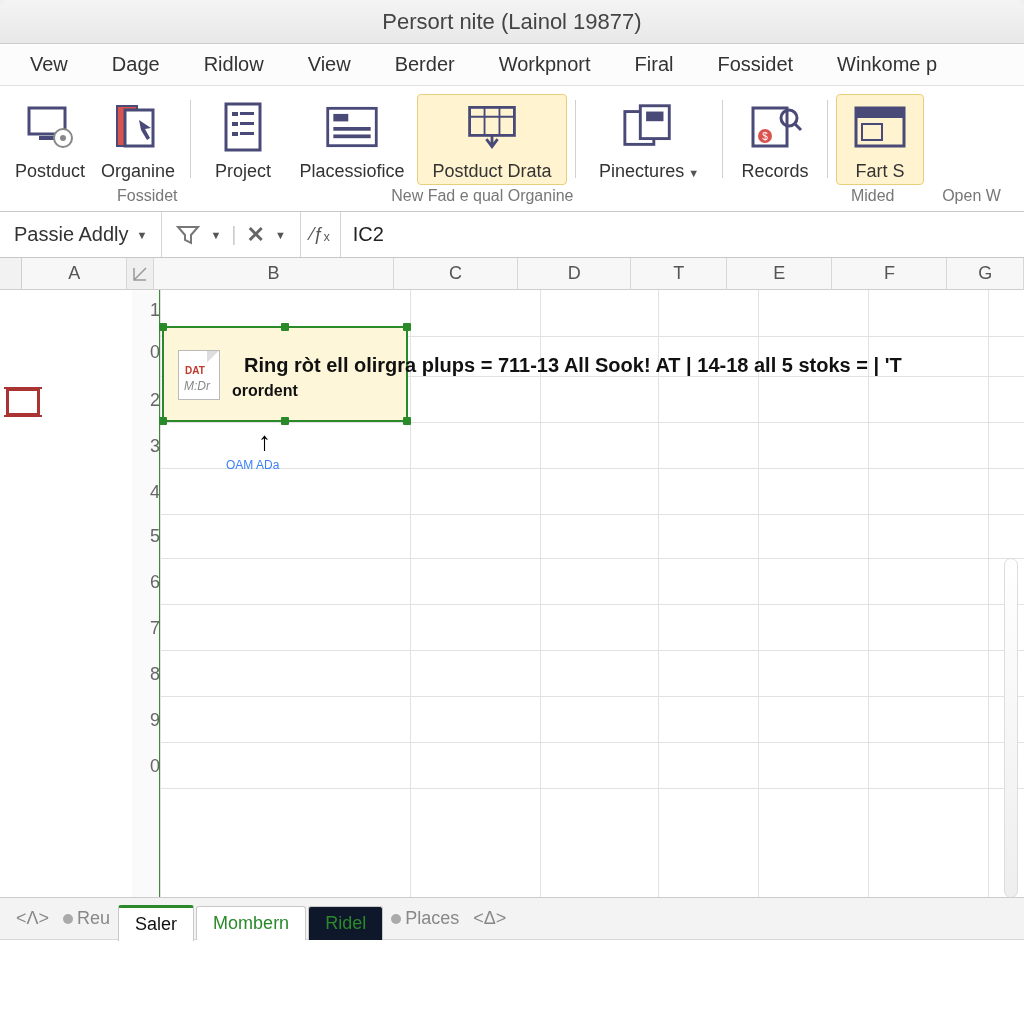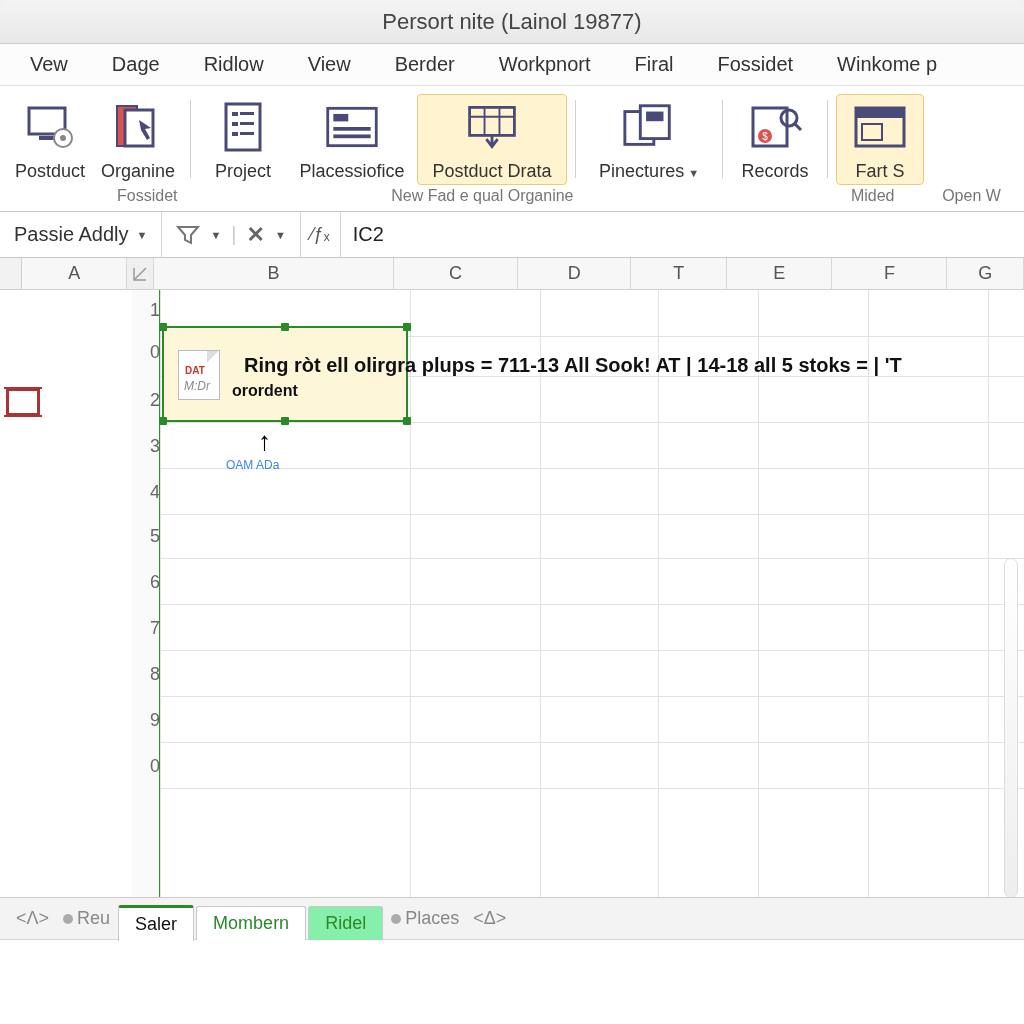--- a/index.html
+++ b/index.html
@@ -59,21 +59,21 @@
 .cell-text2 { position:absolute; font-size:16px; color:#111; font-weight:700;}
 
 .annot-arrow { position:absolute; font-size:26px; color:#000; font-weight:bold;}
 .annot-lbl { position:absolute; font-size:12px; color:#3b82f6; font-weight:500;}
 
 
 .tabs { height:42px; background:#f3f3f3; display:flex; align-items:center; padding: 0 10px; gap:2px; border-bottom:1px solid #d7d7d7; font-size:18px; color:#444;}
 .tab { padding:6px 16px; border:1px solid #c9c9c9; border-bottom:none; background:#fff; border-radius:3px 3px 0 0; position:relative; top:4px;}
 .tab.active { border-top:3px solid #2a8a2a; font-weight:500; color:#111;}
 .tab.green { color:#2a8a2a; }
-.tab.green2 { background:#86efac; color:#2a8a2a;}
+.tab.green2 { background:#0f172a; color:#2a8a2a;}
 .tab-ctrl { color:#888; padding:0 6px;}
 .tab-dot { width:10px; height:10px; border-radius:50%; background:#aaa; margin-right:4px; display:inline-block;}
 .scroll-hint { position:absolute; right:6px; top:300px; width:14px; height:340px; background:linear-gradient(#fff,#eee); border:1px solid #ddd; border-radius:7px;}
 
 .lower { height:180px; background:#fff;}
 svg { display:block;}
 </style>
 </head>
 <body>
 

